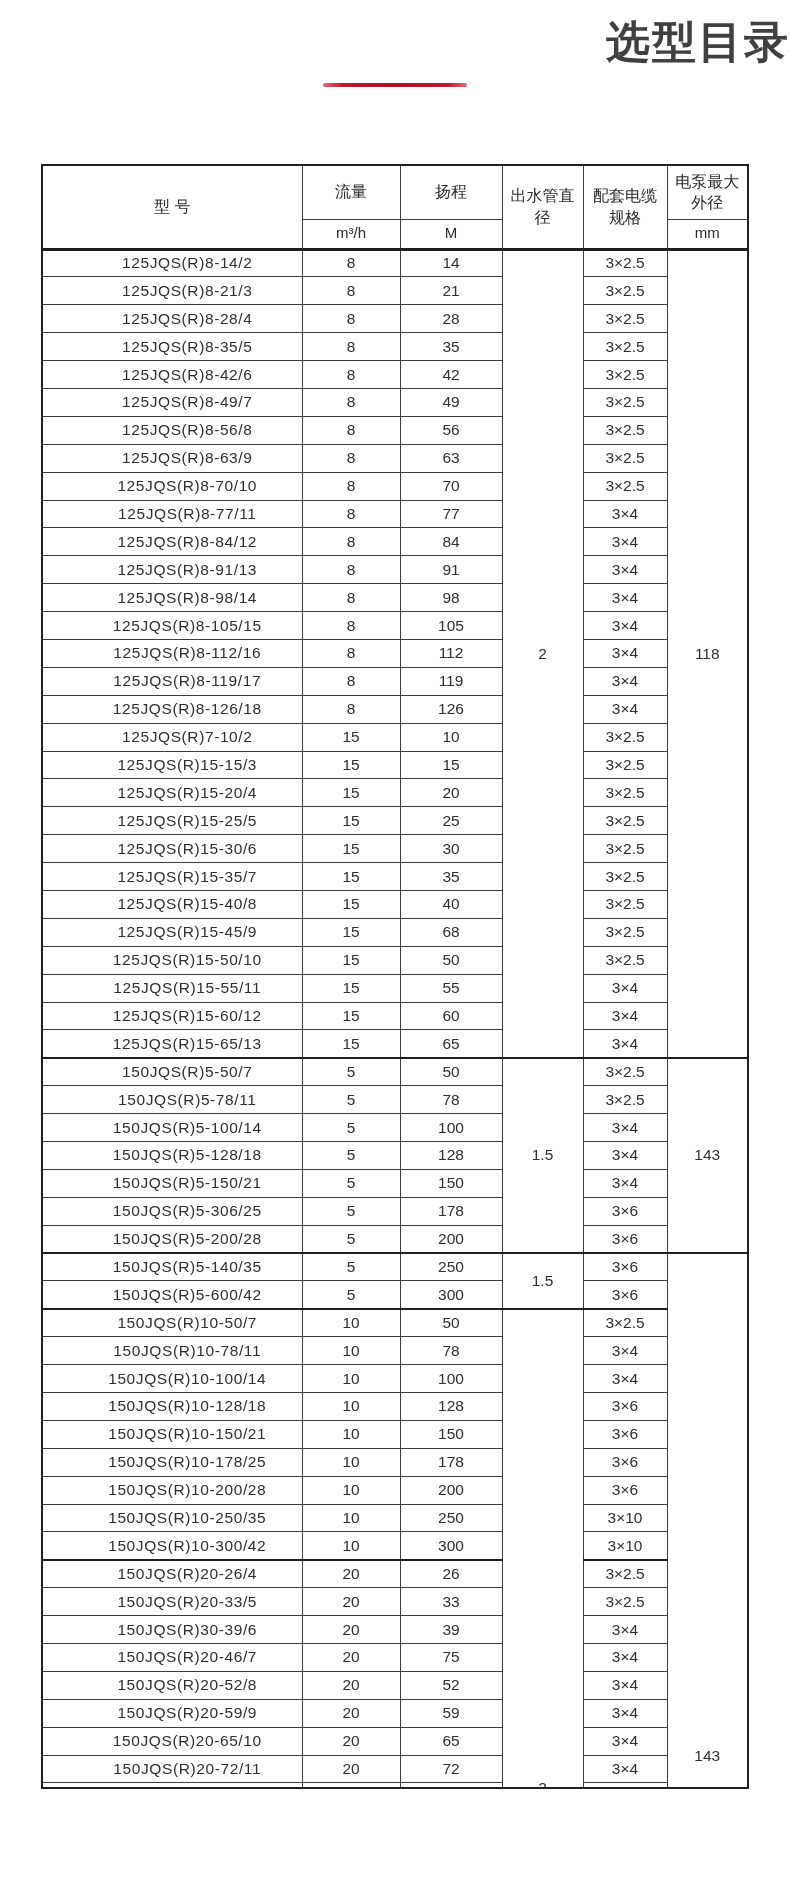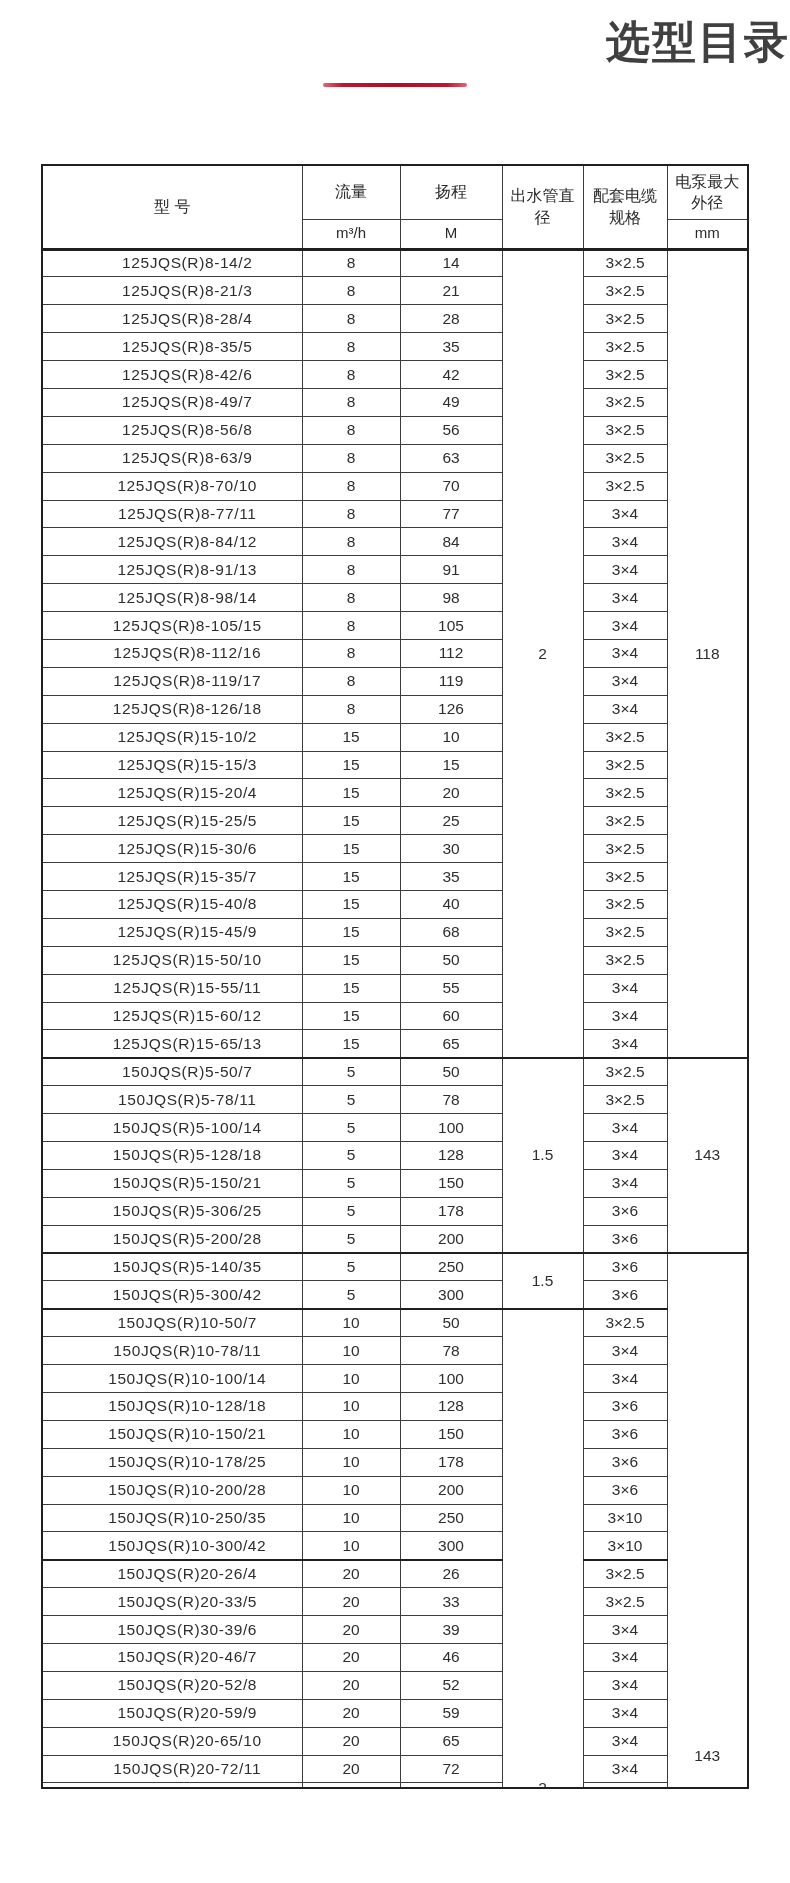--- a/index.html
+++ b/index.html
@@ -180,21 +180,21 @@
         <td class="head-cell">119</td>
         <td class="cable-cell">3×4</td>
       </tr>
       <tr>
         <td class="model-cell">125JQS(R)8-126/18</td>
         <td class="flow-cell">8</td>
         <td class="head-cell">126</td>
         <td class="cable-cell">3×4</td>
       </tr>
       <tr>
-        <td class="model-cell">125JQS(R)15-10/2</td>
+        <td class="model-cell">125JQS(R)7-10/2</td>
         <td class="flow-cell">15</td>
         <td class="head-cell">10</td>
         <td class="cable-cell">3×2.5</td>
       </tr>
       <tr>
         <td class="model-cell">125JQS(R)15-15/3</td>
         <td class="flow-cell">15</td>
         <td class="head-cell">15</td>
         <td class="cable-cell">3×2.5</td>
       </tr>
@@ -306,21 +306,21 @@
         <td class="model-cell">150JQS(R)5-140/35</td>
         <td class="flow-cell">5</td>
         <td class="head-cell">250</td>
         <td class="merged-cell pipe-cell" rowspan="2"><span>1.5</span></td>
         <td class="cable-cell">3×6</td>
         <td class="merged-cell od-cell" rowspan="20">
           <span class="abs-bottom" style="bottom: 21px;">143</span>
         </td>
       </tr>
       <tr>
-        <td class="model-cell">150JQS(R)5-300/42</td>
+        <td class="model-cell">150JQS(R)5-600/42</td>
         <td class="flow-cell">5</td>
         <td class="head-cell">300</td>
         <td class="cable-cell">3×6</td>
       </tr>
       <tr class="section-start">
         <td class="model-cell">150JQS(R)10-50/7</td>
         <td class="flow-cell">10</td>
         <td class="head-cell">50</td>
         <td class="merged-cell pipe-cell" rowspan="18">
           <span class="abs-bottom" style="bottom: -11px;">2</span>
@@ -389,21 +389,21 @@
       </tr>
       <tr>
         <td class="model-cell">150JQS(R)30-39/6</td>
         <td class="flow-cell">20</td>
         <td class="head-cell">39</td>
         <td class="cable-cell">3×4</td>
       </tr>
       <tr>
         <td class="model-cell">150JQS(R)20-46/7</td>
         <td class="flow-cell">20</td>
-        <td class="head-cell">46</td>
+        <td class="head-cell">75</td>
         <td class="cable-cell">3×4</td>
       </tr>
       <tr>
         <td class="model-cell">150JQS(R)20-52/8</td>
         <td class="flow-cell">20</td>
         <td class="head-cell">52</td>
         <td class="cable-cell">3×4</td>
       </tr>
       <tr>
         <td class="model-cell">150JQS(R)20-59/9</td>

